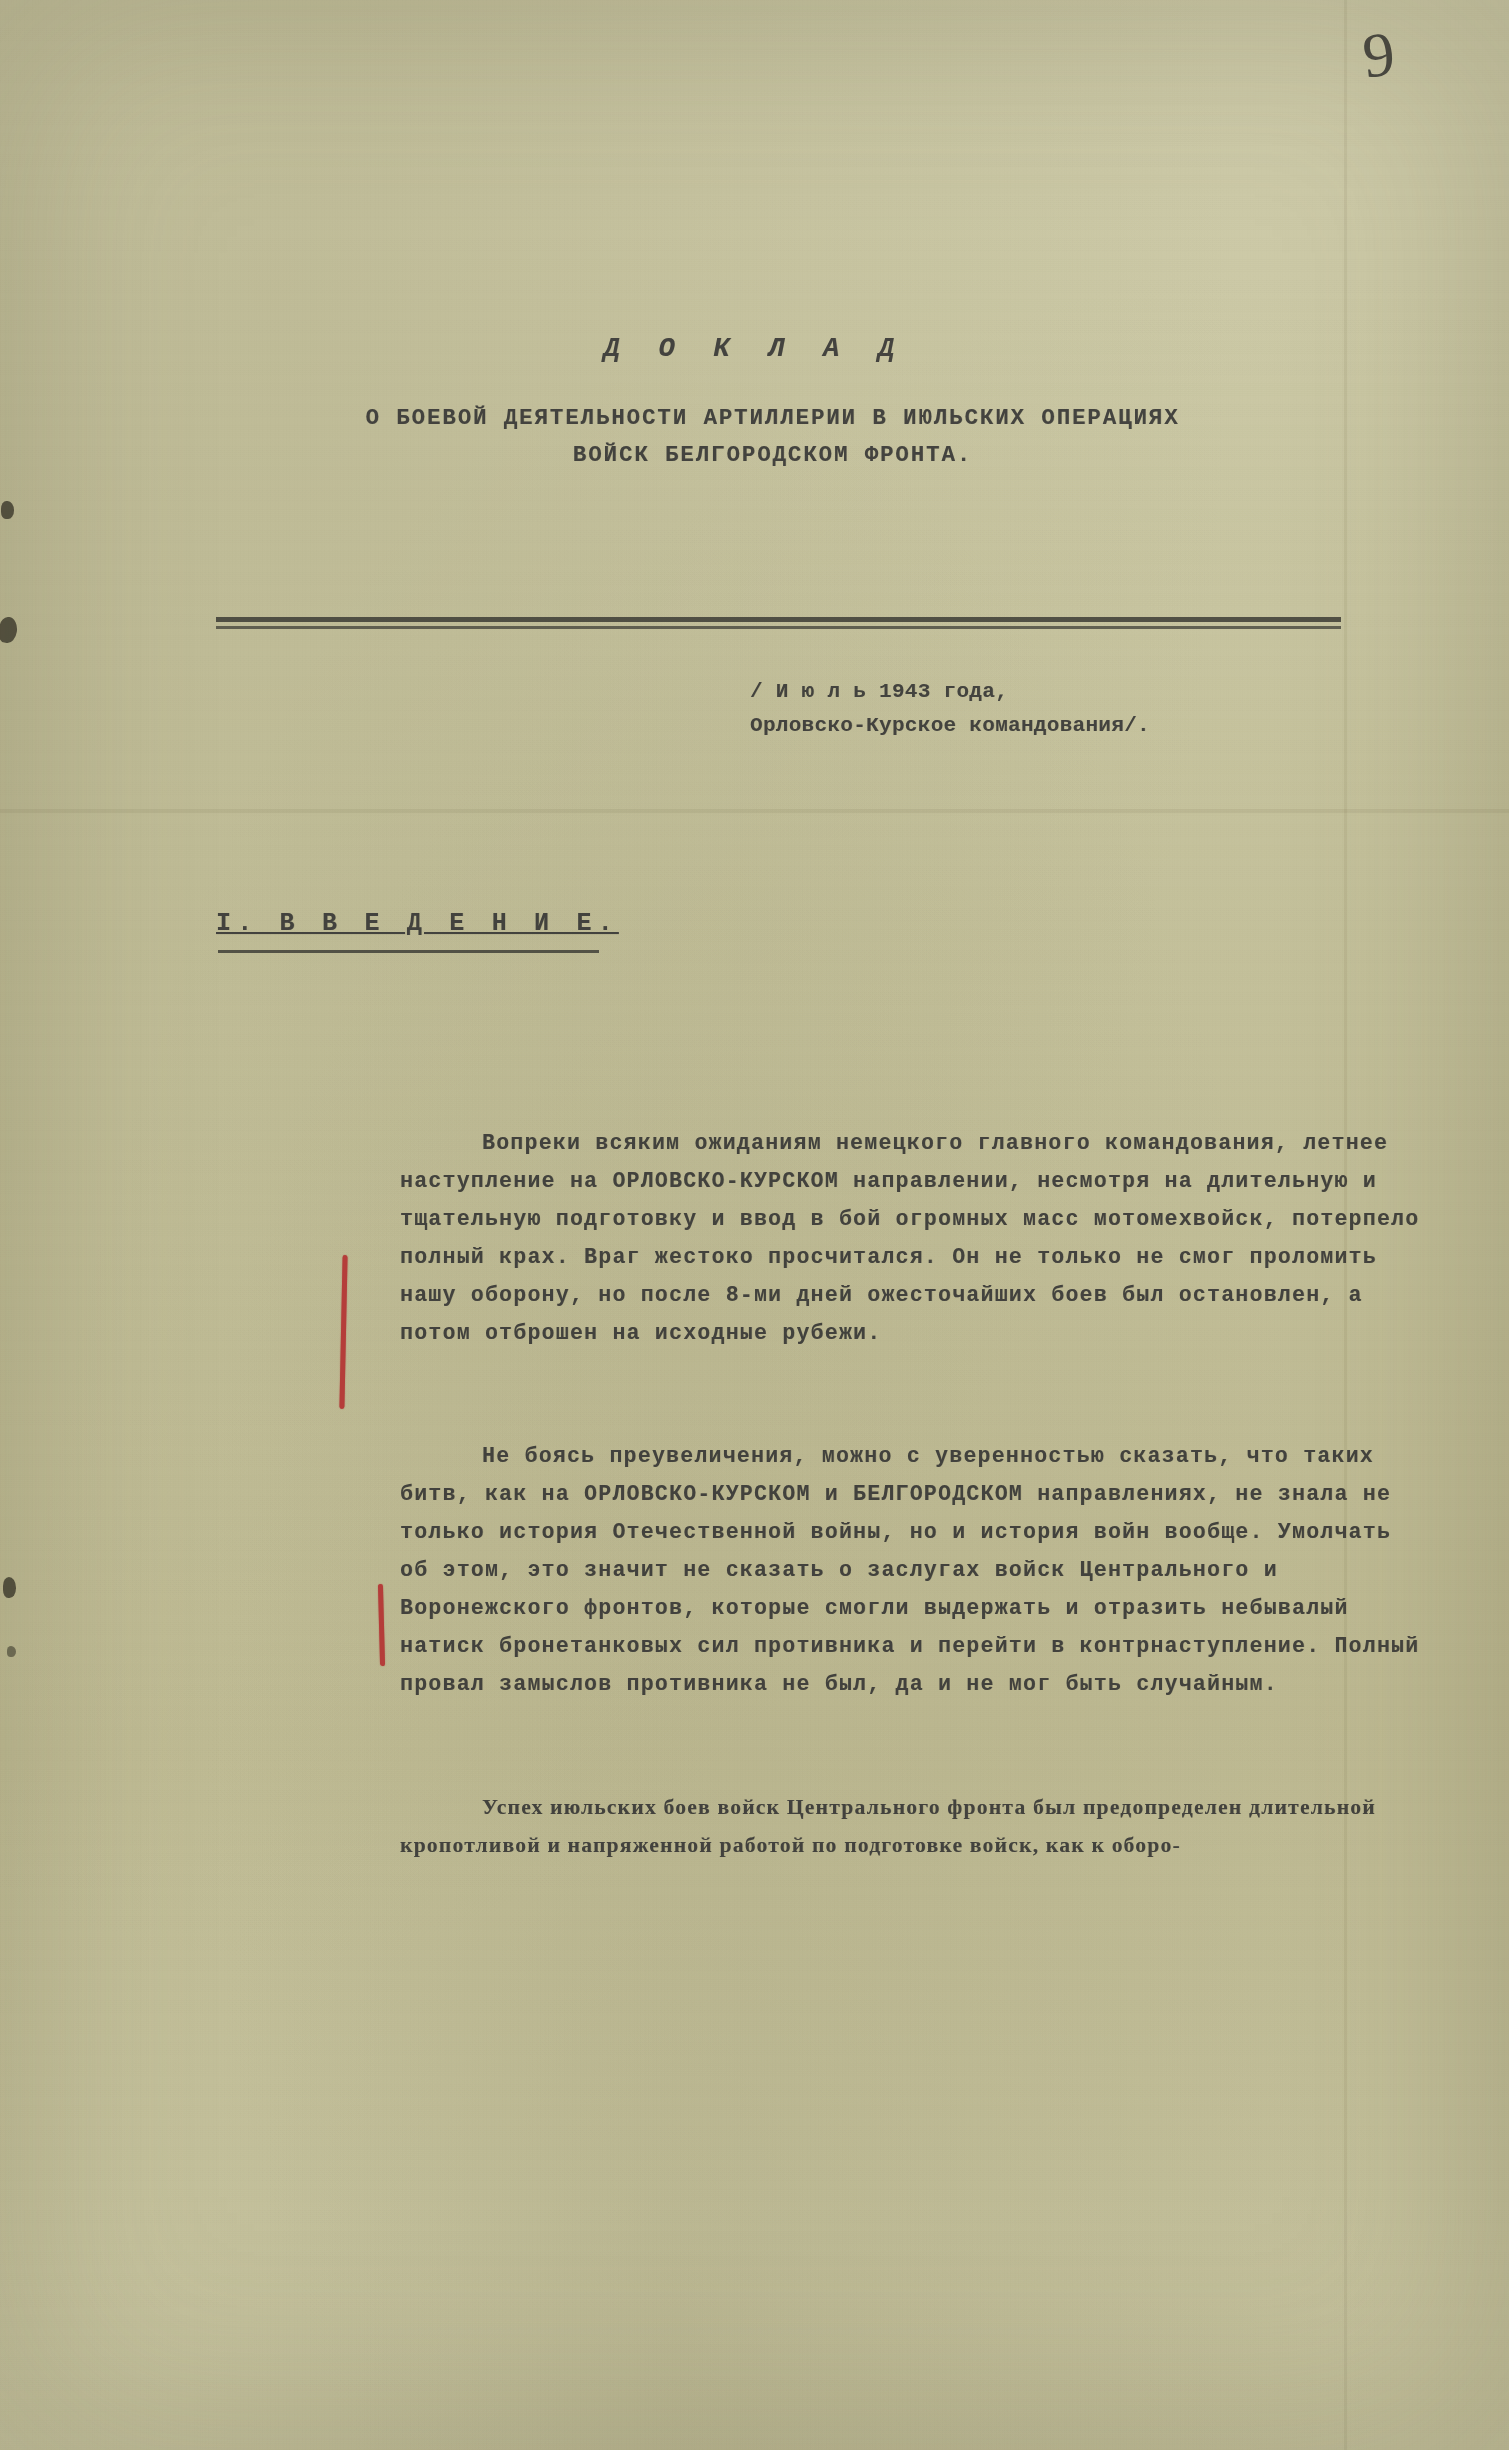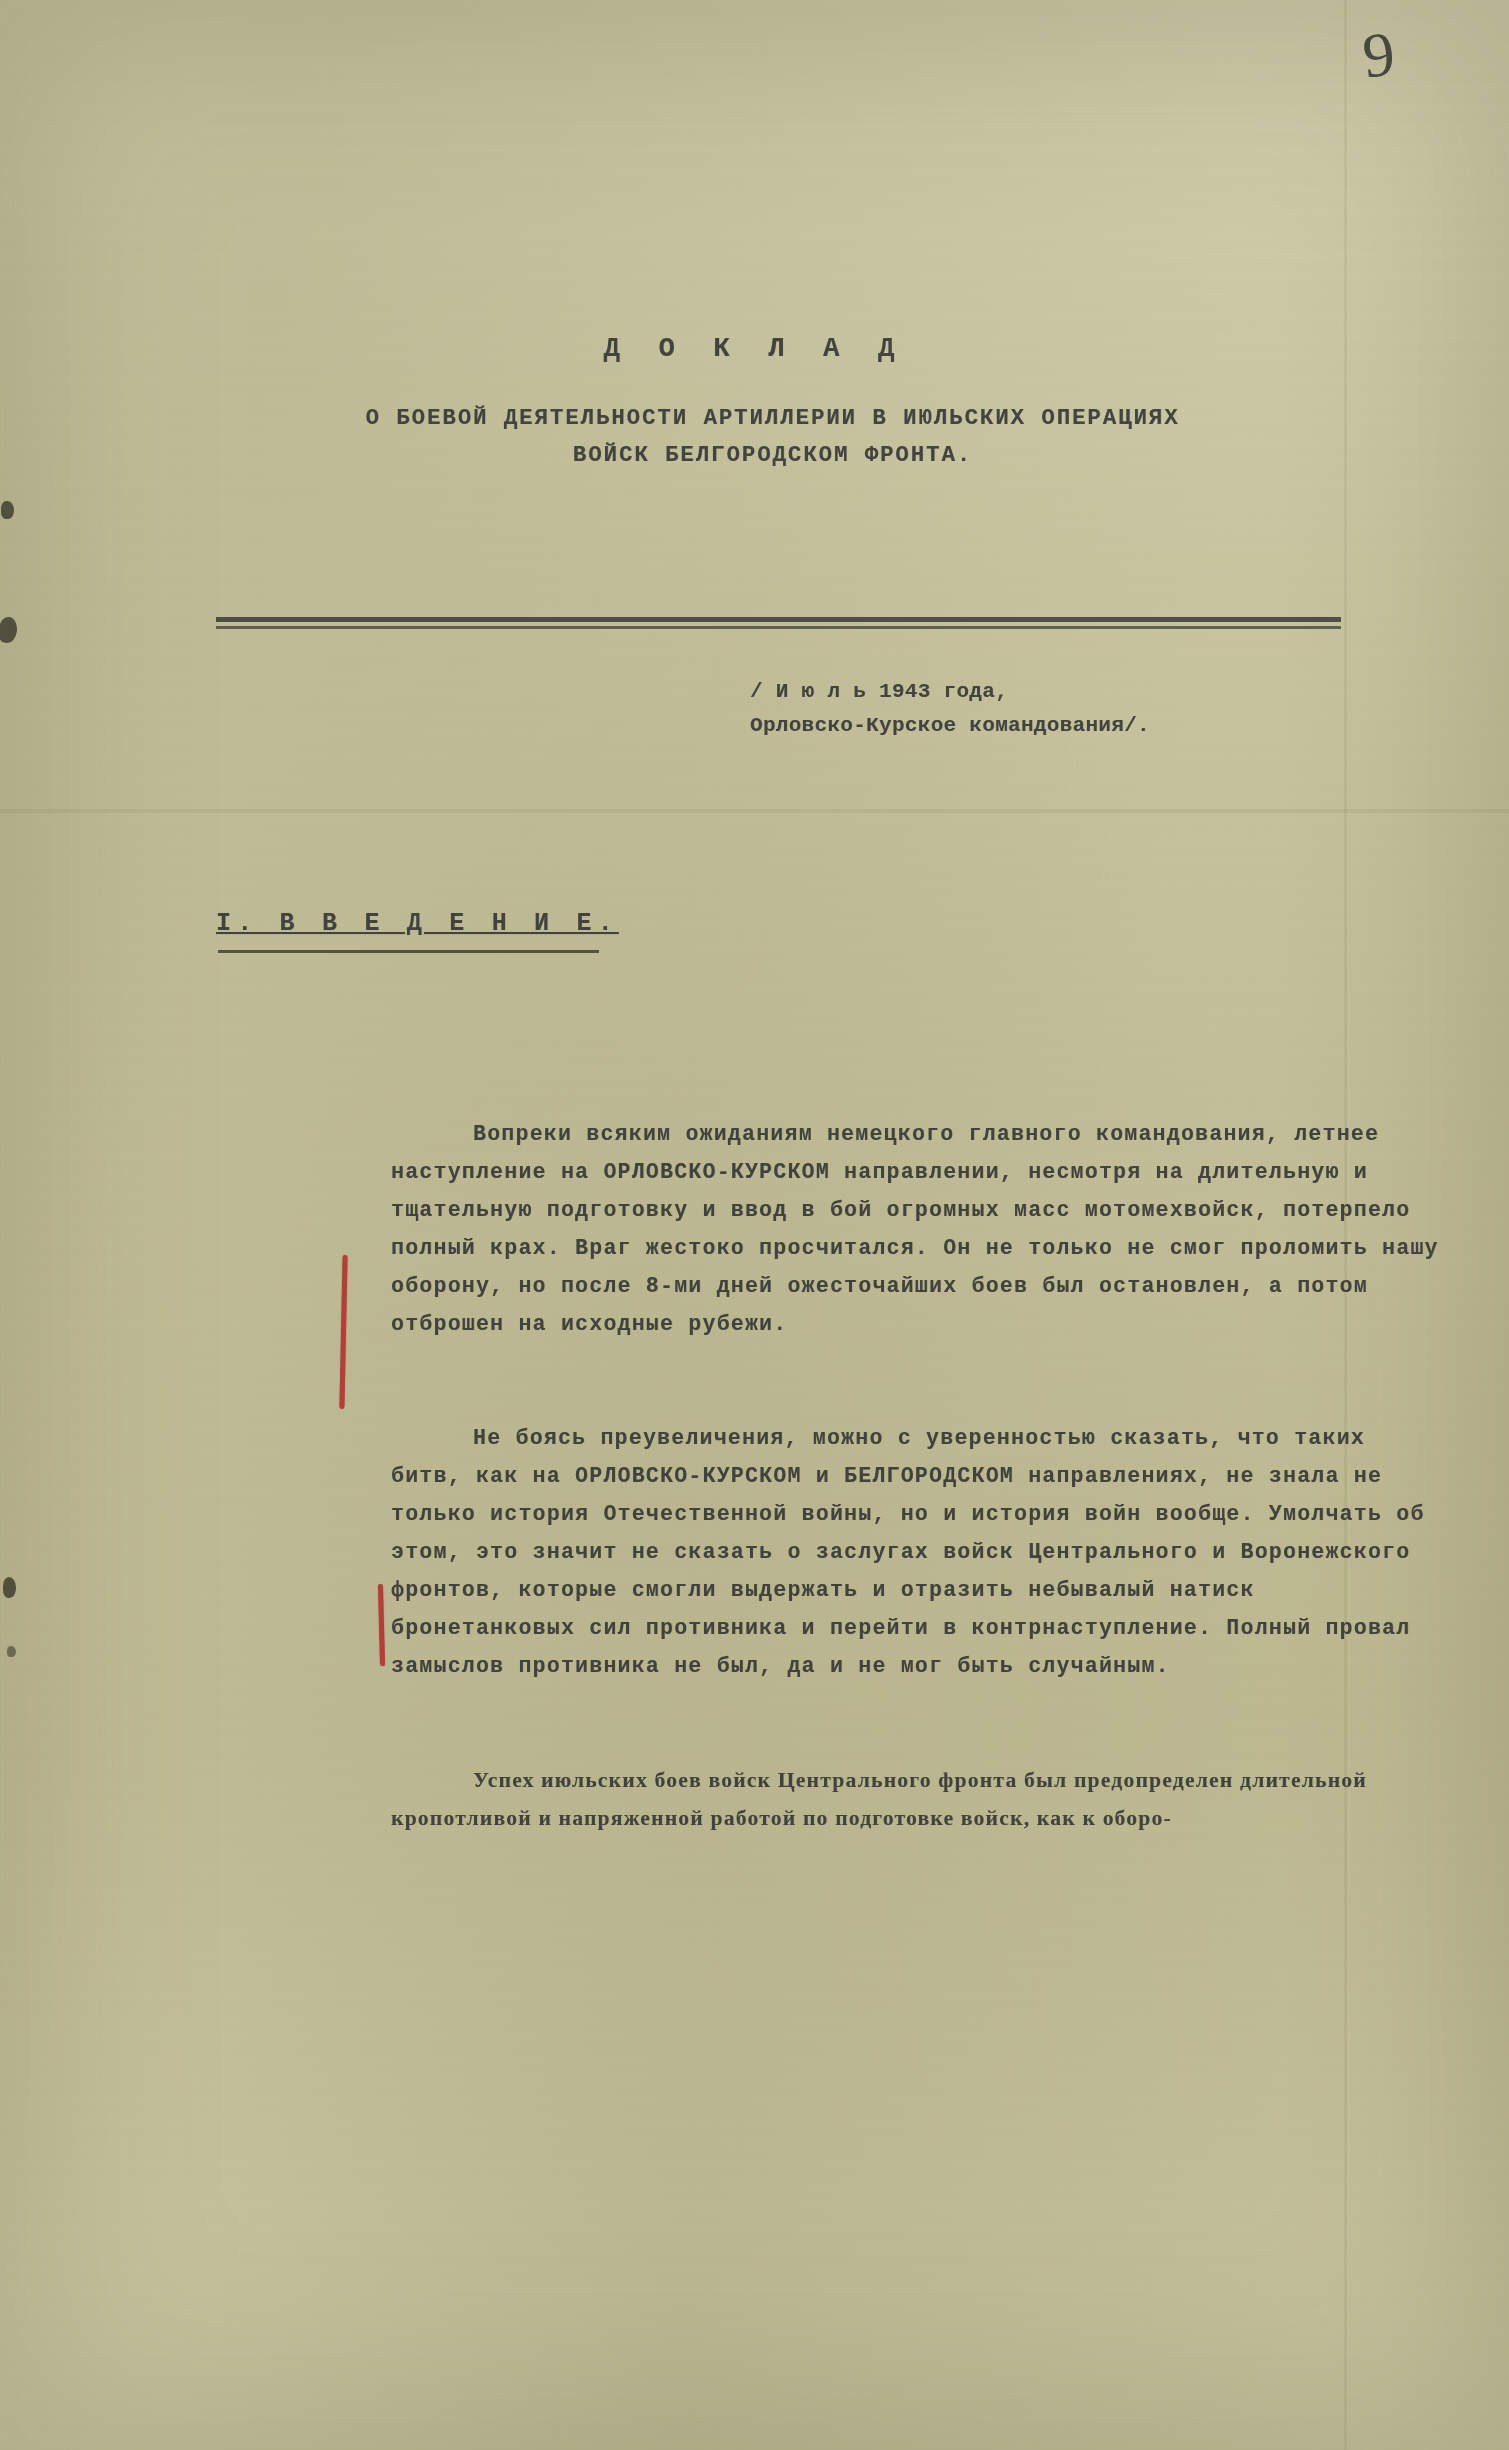--- a/index.html
+++ b/index.html
@@ -78,20 +78,21 @@
     position: absolute;
     top: 333px;
     left: 0;
     right: 0;
     text-align: center;
   }
   .doc-title {
     font-size: 27.4px;
     letter-spacing: 11px;
     margin-bottom: 36px;
+    font-style: italic;
   }
   .subtitle-line {
     font-size: 22.6px;
     letter-spacing: 1.8px;
     line-height: 1.62;
     padding-left: 36px;
   }
   .rule-wrap {
     position: absolute;
     top: 617px;
@@ -137,21 +138,21 @@
   .body-text {
     position: absolute;
     top: 1039px;
     left: 391px;
     width: 1049px;
     font-size: 21.6px;
     line-height: 38px;
     letter-spacing: 1.2px;
     white-space: pre-wrap;
   }
-  .body-text p { margin: 0; }
+  .body-text p { margin: 9px; }
   .body-text p + p { margin-top: 0px; }
 
   
   .red-mark {
     position: absolute;
     background: #b4282b;
     opacity: 0.85;
     border-radius: 2.7px;
   }
   .red-mark.m1 {

